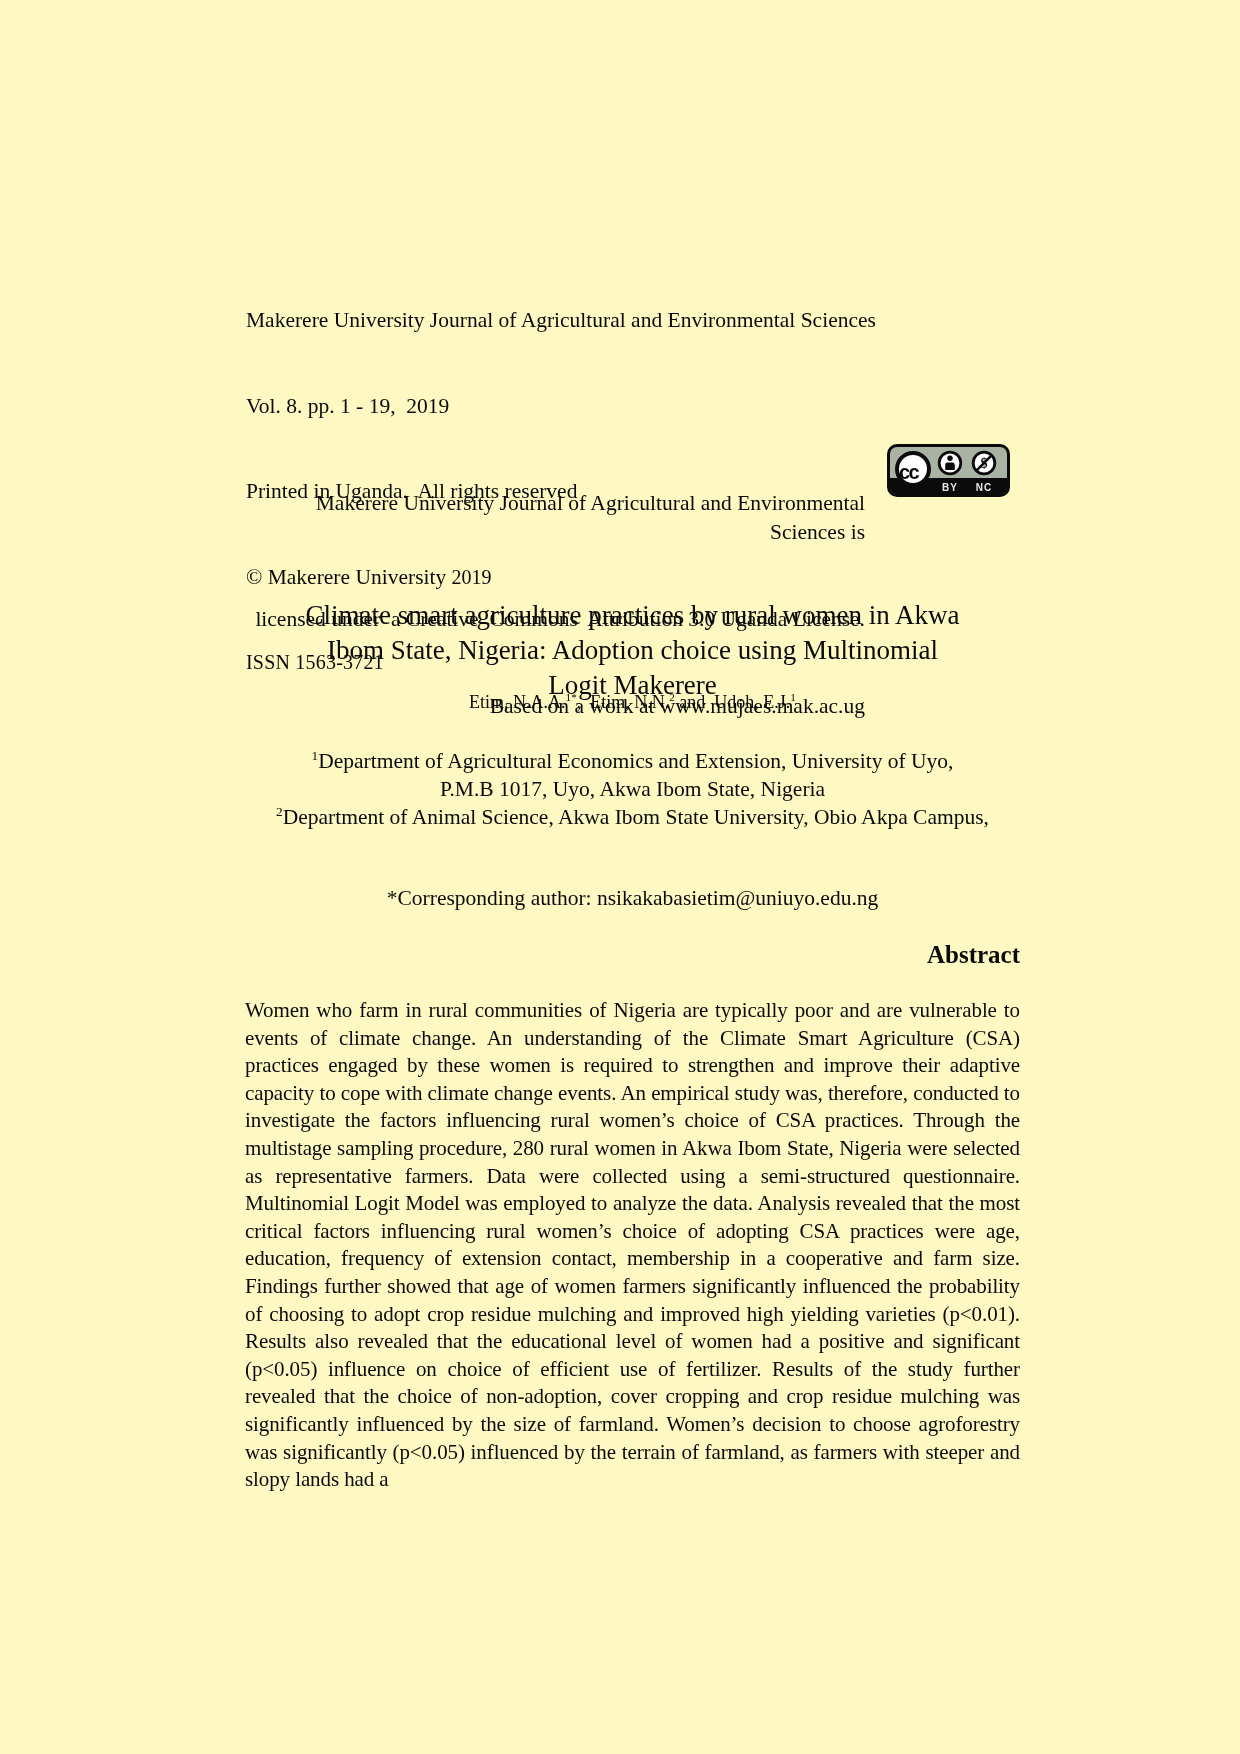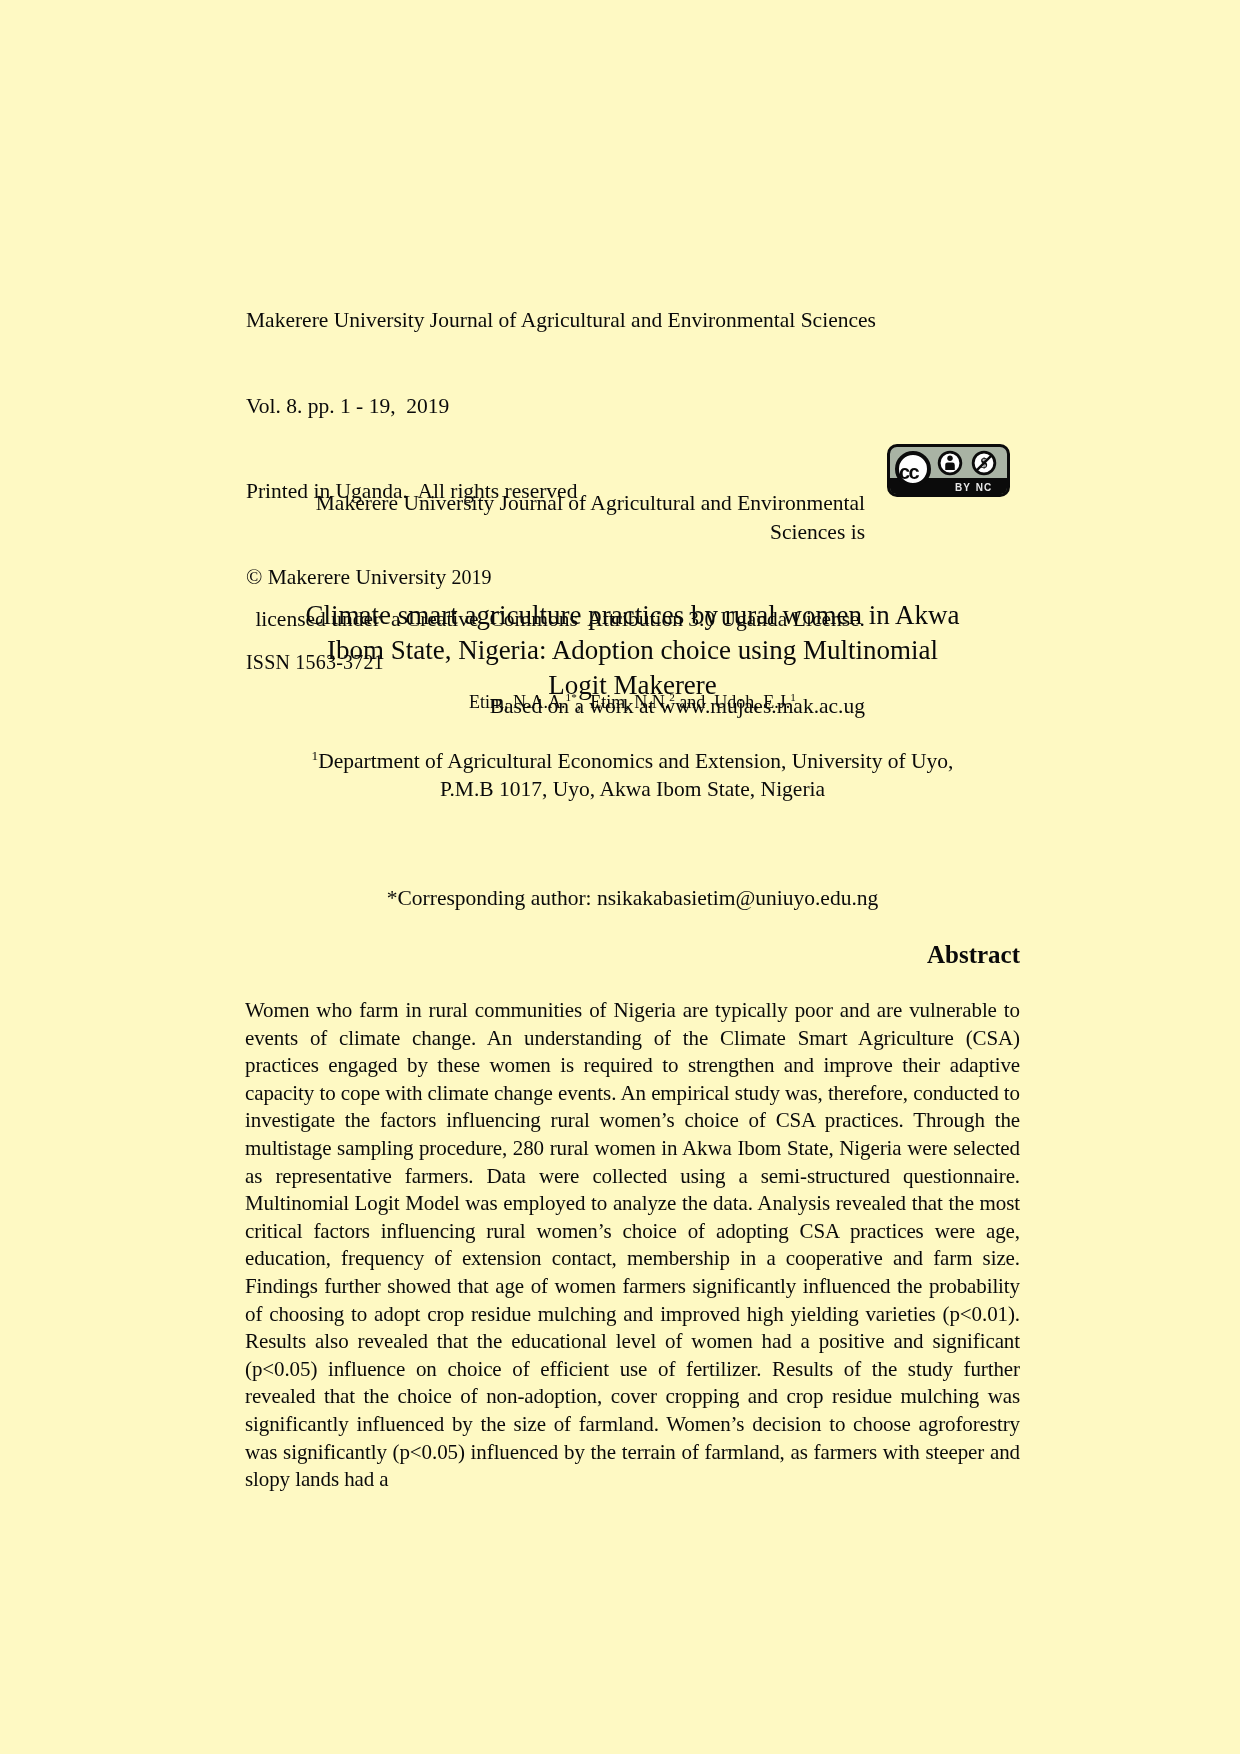--- a/index.html
+++ b/index.html
@@ -61,21 +61,21 @@
     position: absolute;
     bottom: 1px;
     width: 26px;
     text-align: center;
     color: #e8e8e8;
     font-family: "Liberation Sans", sans-serif;
     font-size: 10px;
     font-weight: bold;
     letter-spacing: 1px;
   }
-  .cc-label.by { left: 60px; }
+  .cc-label.by { left: 47px; }
   .cc-label.nc { left: 81px; }
   .cc-logo {
     position: absolute;
     left: 5px;
     top: 4px;
     width: 36px;
     height: 36px;
     border: 4px solid #0b0b0b;
     border-radius: 50%;
     background: #ffffff;
@@ -198,20 +198,21 @@
     <div>Climate smart agriculture practices by rural women in Akwa</div>
     <div>Ibom State, Nigeria: Adoption choice using Multinomial</div>
     <div>Logit Makerere</div>
   </div>
 
   <div class="authors-line"><span>Etim, N.A.A.</span><sup>1*</sup><span>,  </span><span>Etim, N.N.</span><sup>2</sup><span> and  </span><span>Udoh, E.J.</span><sup>1</sup></div>
 
   <div class="affiliations">
     <div><sup>1</sup><span>Department of Agricultural Economics and Extension, University of Uyo,</span></div>
     <div><span>P.M.B 1017, Uyo, Akwa Ibom State, Nigeria</span></div>
+    <div><sup>2</sup><span>Department of Animal Science, Akwa Ibom State University, Obio Akpa Campus,</span></div>
   </div>
 
   <div class="corresponding">*Corresponding author: nsikakabasietim@uniuyo.edu.ng</div>
 
   <div class="abstract-heading">Abstract</div>
 
   <div class="abstract-body">Women who farm in rural communities of Nigeria are typically poor and are vulnerable to events of climate change. An understanding of the Climate Smart Agriculture (CSA) practices engaged by these women is required to strengthen and improve their adaptive capacity to cope with climate change events. An empirical study was, therefore, conducted to investigate the factors influencing rural women’s choice of CSA practices. Through the multistage sampling procedure, 280 rural women in Akwa Ibom State, Nigeria were selected as representative farmers. Data were collected using a semi-structured questionnaire. Multinomial Logit Model was employed to analyze the data. Analysis revealed that the most critical factors influencing rural women’s choice of adopting CSA practices were age, education, frequency of extension contact, membership in a cooperative and farm size. Findings further showed that age of women farmers significantly influenced the probability of choosing to adopt crop residue mulching and improved high yielding varieties (p&lt;0.01).  Results also revealed that the educational level of women had a positive and significant (p&lt;0.05) influence on choice of efficient use of fertilizer.  Results of the study further revealed that the choice of non-adoption, cover cropping and crop residue mulching was significantly influenced by the size of farmland. Women’s decision to choose agroforestry was significantly (p&lt;0.05) influenced by the terrain of farmland, as farmers with steeper and slopy lands had a</div>
 
 </div>
 

